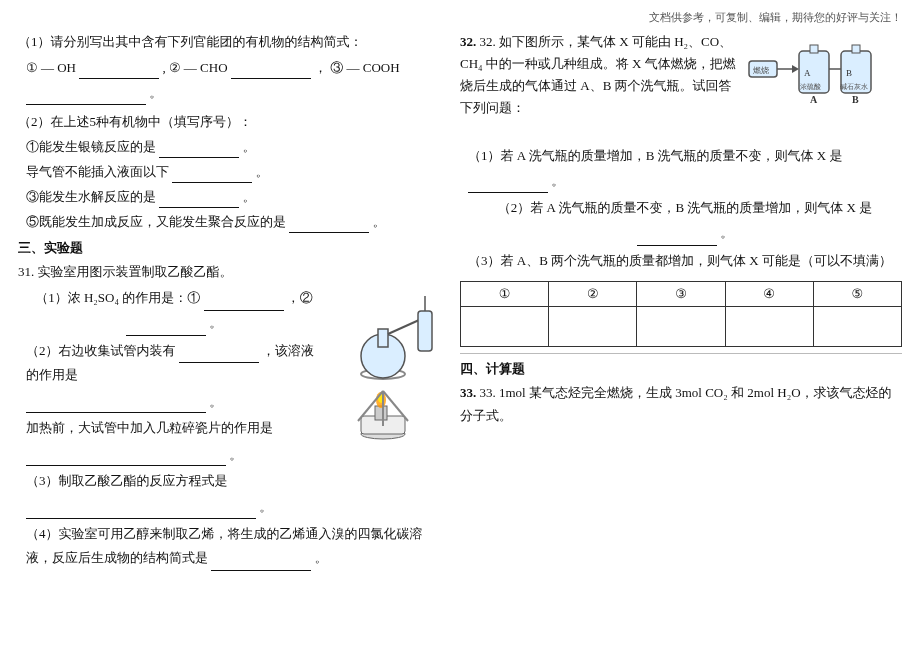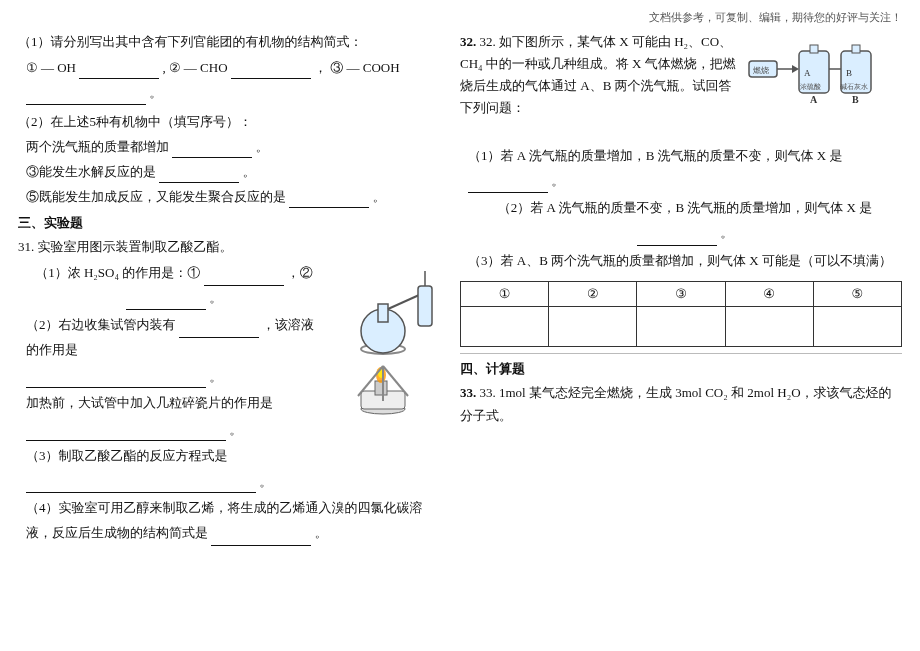--- a/index.html
+++ b/index.html
@@ -130,21 +130,26 @@
         </div>
         <div class="sub-item">
           <span class="answer-line" style="min-width:120px;"></span>
           <span>。</span>
         </div>
       </div>
 
       <div class="question-block">
         <p class="q-title">（2）在上述5种有机物中（填写序号）：</p>
         <div class="sub-item">
-          <span>两个洗气瓶的质量都增加</span>
+          <span>①能发生银镜反应的是</span>
+          <span class="answer-line"></span>
+          <span>。</span>
+        </div>
+        <div class="sub-item">
+          <span>导气管不能插入液面以下</span>
           <span class="answer-line"></span>
           <span>。</span>
         </div>
         <div class="sub-item">
           <span>③能发生水解反应的是</span>
           <span class="answer-line"></span>
           <span>。</span>
         </div>
         <div class="sub-item">
           <span>⑤既能发生加成反应，又能发生聚合反应的是</span>

